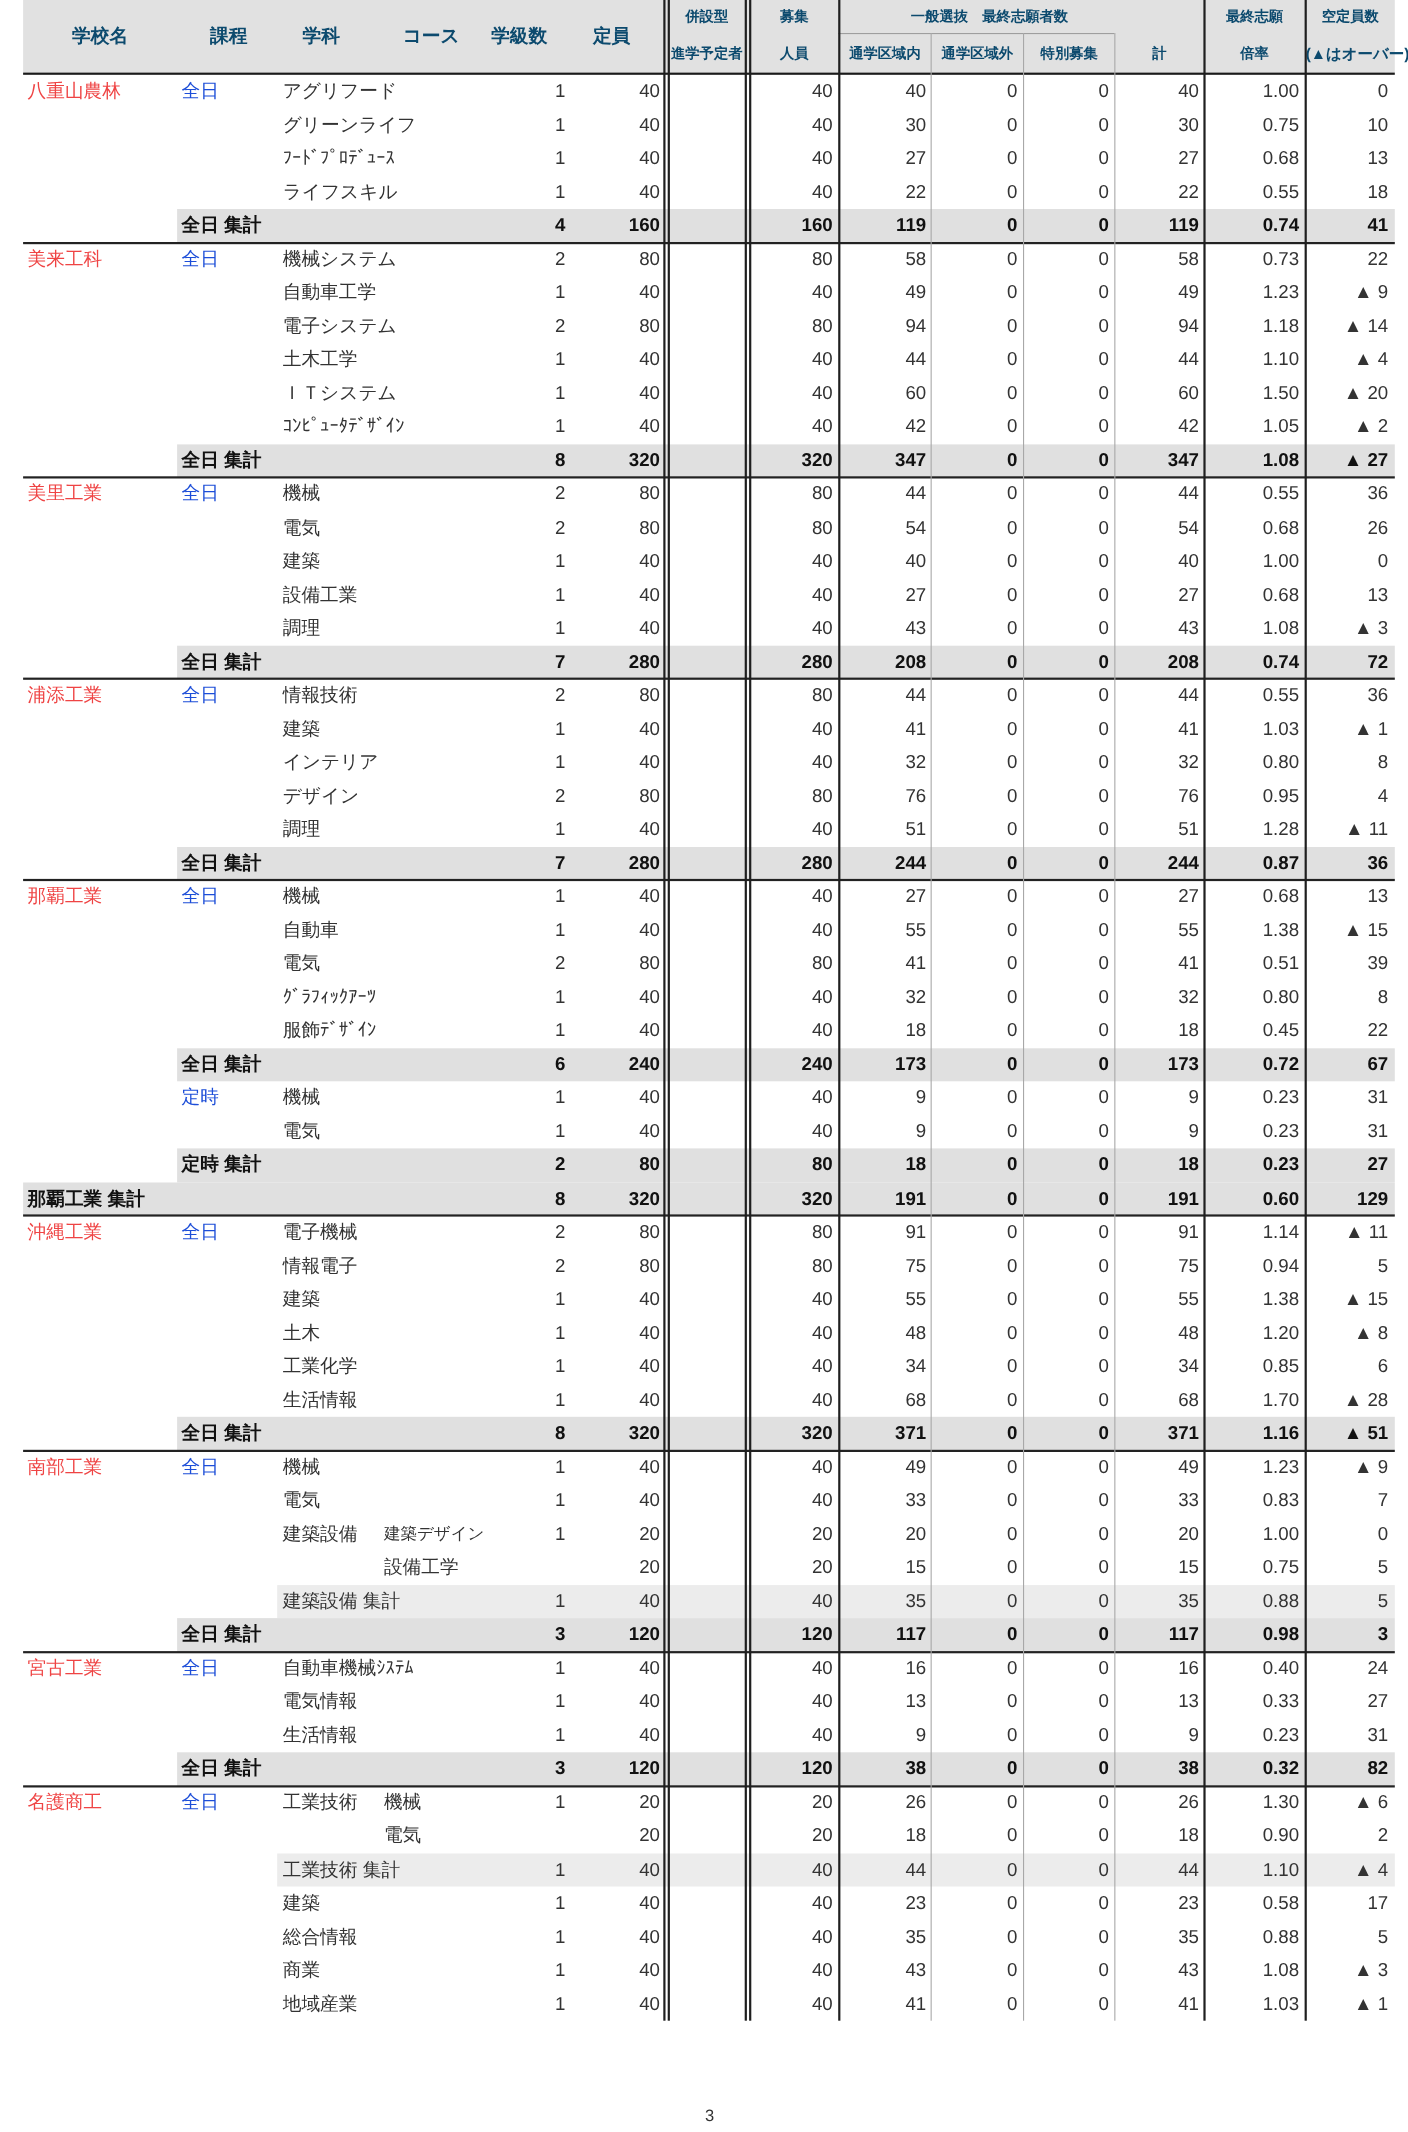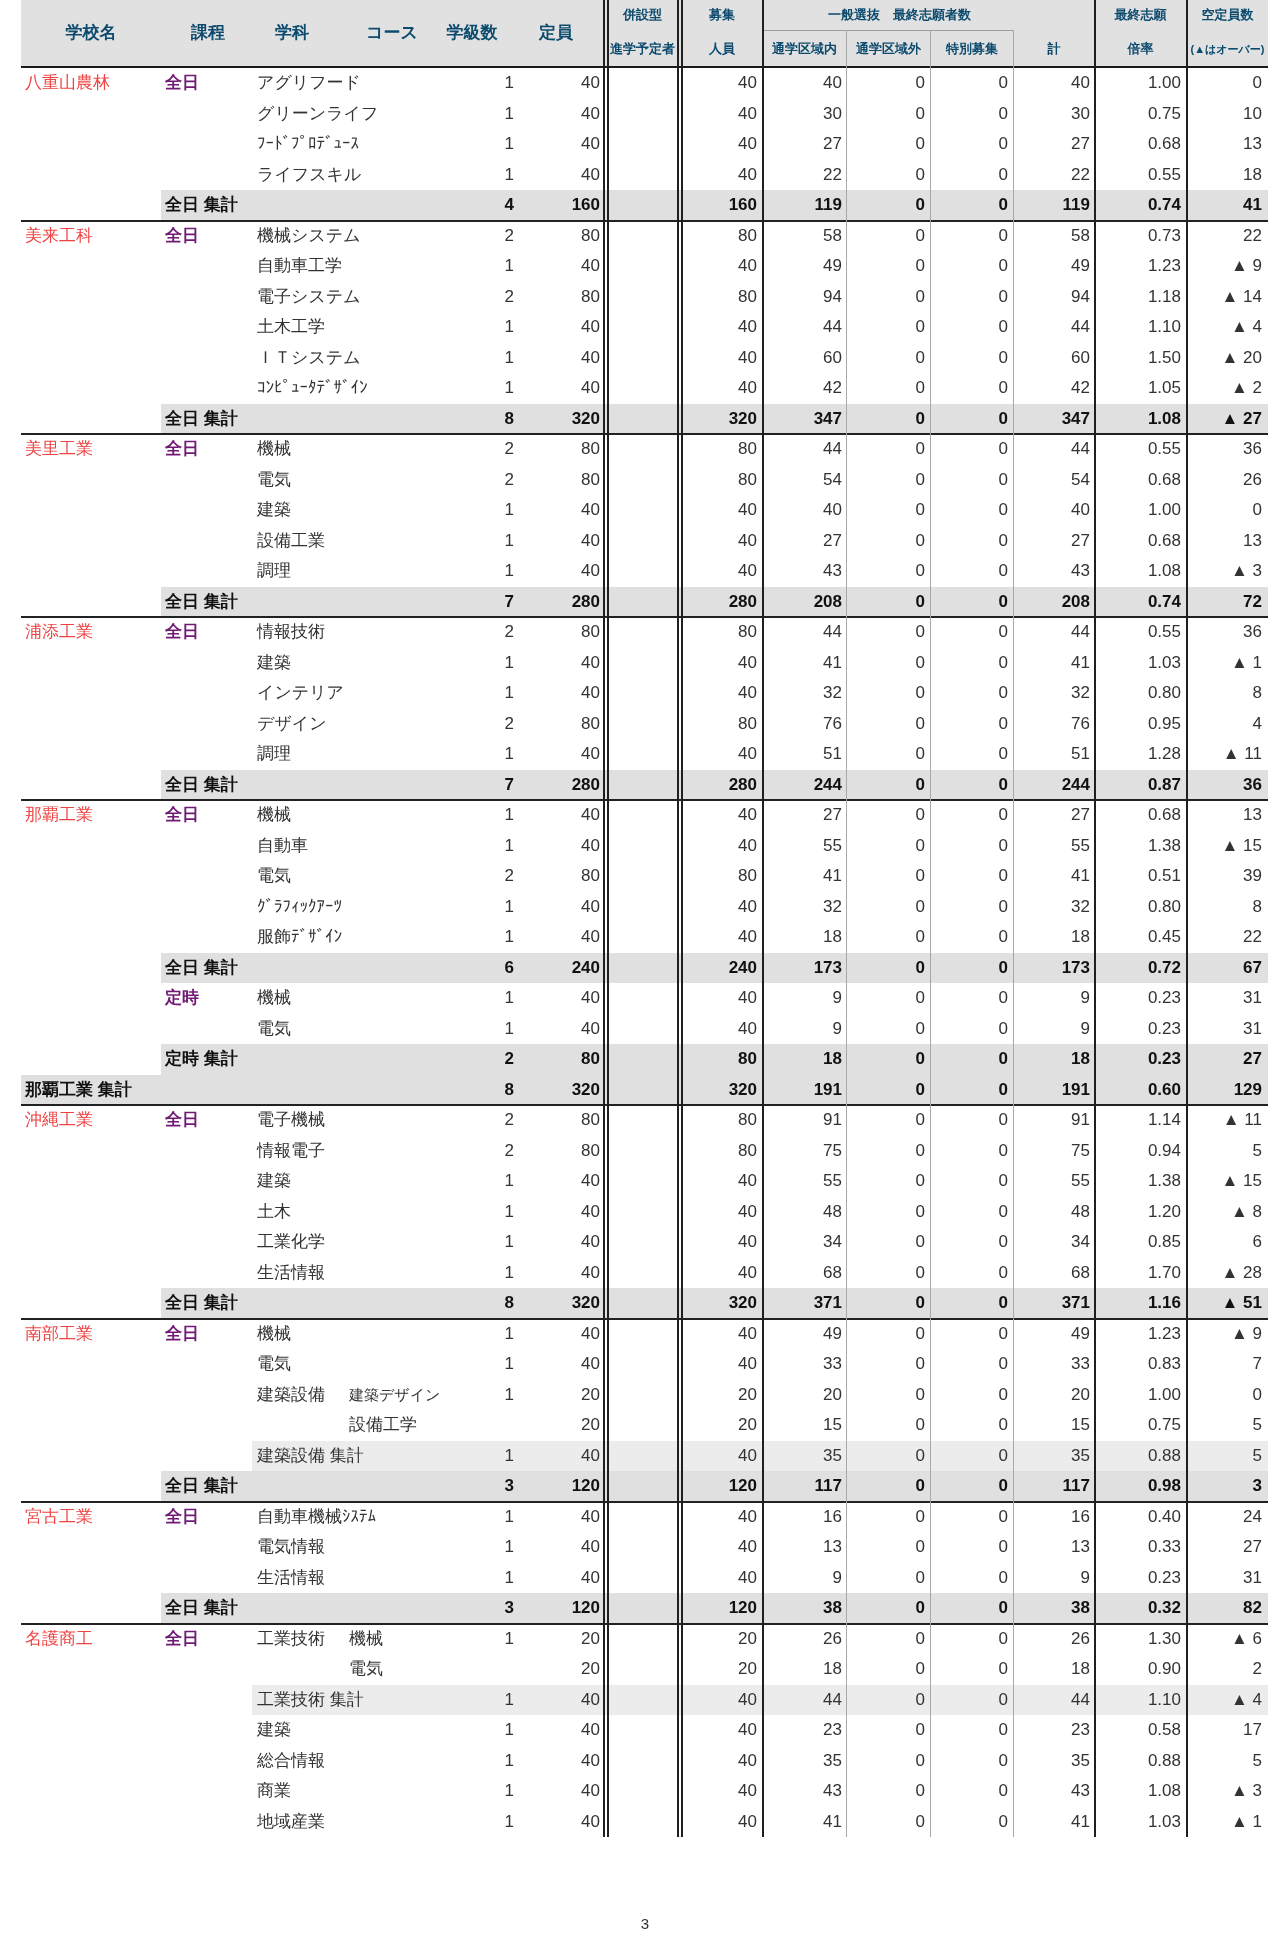--- a/index.html
+++ b/index.html
@@ -6,35 +6,35 @@
   body {
     width: 1280px; height: 1938px; position: relative; overflow: hidden;
     font-family: "Liberation Sans", "DejaVu Sans", sans-serif; color: #333333;
   }
   
   #header { position: absolute; left: 21px; top: 0; width: 1247px; height: 66px; background: #e1e1e1; z-index: 1; }
   .hl { position: absolute; font-weight: bold; color: #0c4a6e; text-align: center; white-space: nowrap; z-index: 2; }
   .hl.big { font-size: 17px; top: 22px; height: 22px; line-height: 22px; }
   .hl.r1  { font-size: 13px; top: 6px;  height: 18px; line-height: 18px; }
   .hl.r2  { font-size: 13px; top: 40px; height: 18px; line-height: 18px; }
-  .hl.r2x { font-size: 11px; top: 40px; height: 18px; line-height: 18px; }
+  .hl.r2x { font-size: 14px; top: 40px; height: 18px; line-height: 18px; }
   #header-rule { position: absolute; left: 21px; top: 66px; width: 1247px; height: 2px; background: #1a1a1a; z-index: 3; }
   #subhead-rule { position: absolute; left: 762px; top: 30px; width: 251px; height: 1px; background: #9e9e9e; z-index: 3; }
 
   
   #tbody { position: absolute; left: 0; top: 68px; width: 1280px; z-index: 1; }
   .row { position: relative; height: 30.5px; line-height: 30.5px; font-size: 17px; }
   .row::before { content: ""; position: absolute; top: 0; bottom: 0; right: 12px; z-index: 0; }
   .row.subtotal-course::before { left: 161px; background: #e0e0e0; }
   .row.subtotal-school::before { left: 21px;  background: #e0e0e0; }
   .row.subtotal-dept::before   { left: 252px; background: #ececec; }
   .row.school-start::after { content: ""; position: absolute; left: 21px; right: 12px; top: -1px; height: 2px; background: #222222; z-index: 3; }
   .c { position: absolute; top: 0; white-space: nowrap; z-index: 2; }
   .c-school  { left: 25px;  font-weight: normal; color: #ef4444; }
-  .c-course  { left: 165px; font-weight: bold; color: #701a75; }
+  .c-course  { left: 165px; font-weight: normal; color: #1d4ed8; }
   .c-dept    { left: 257px; }
   .c-sub     { left: 349px; }
   .c-sub.small { font-size: 15px; text-align: center; }
   .num { text-align: right; }
   .c-classes  { left: 440px;  width: 74px; }
   .c-capacity { left: 520px;  width: 80px; }
   .c-combined { left: 610px;  width: 64px; }
   .c-recruit  { left: 682px;  width: 75px; }
   .c-inside   { left: 765px;  width: 77px; }
   .c-outside  { left: 848px;  width: 77px; }

